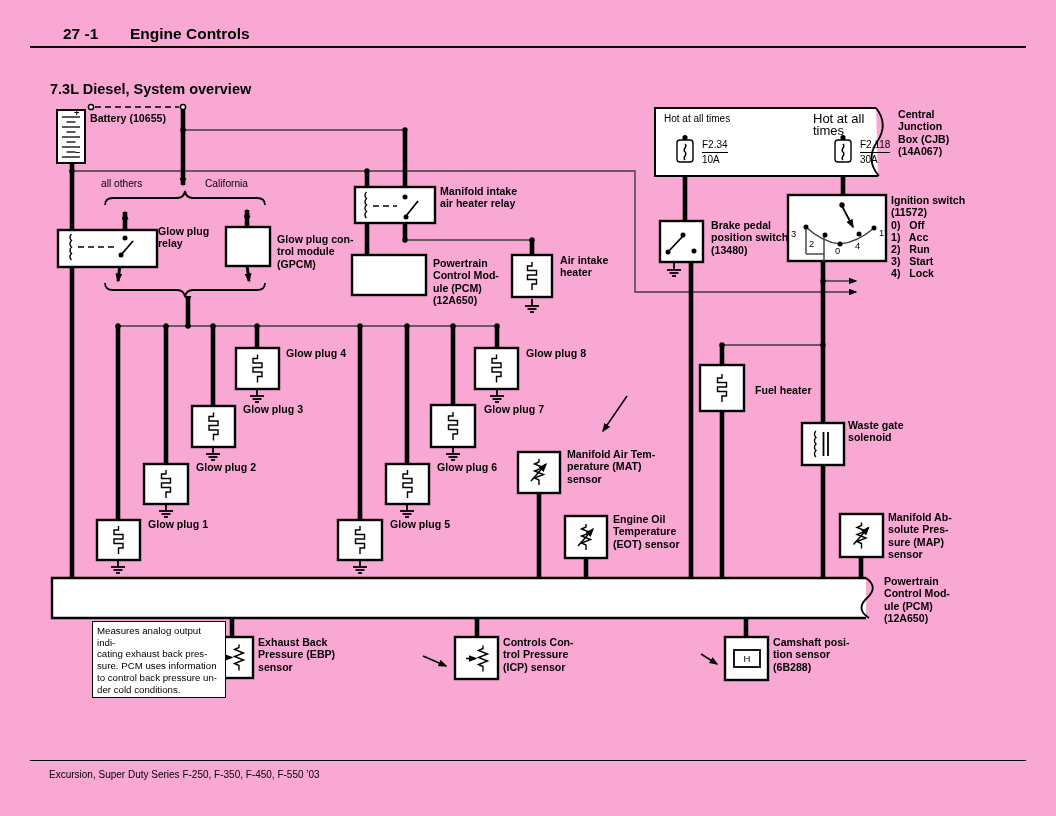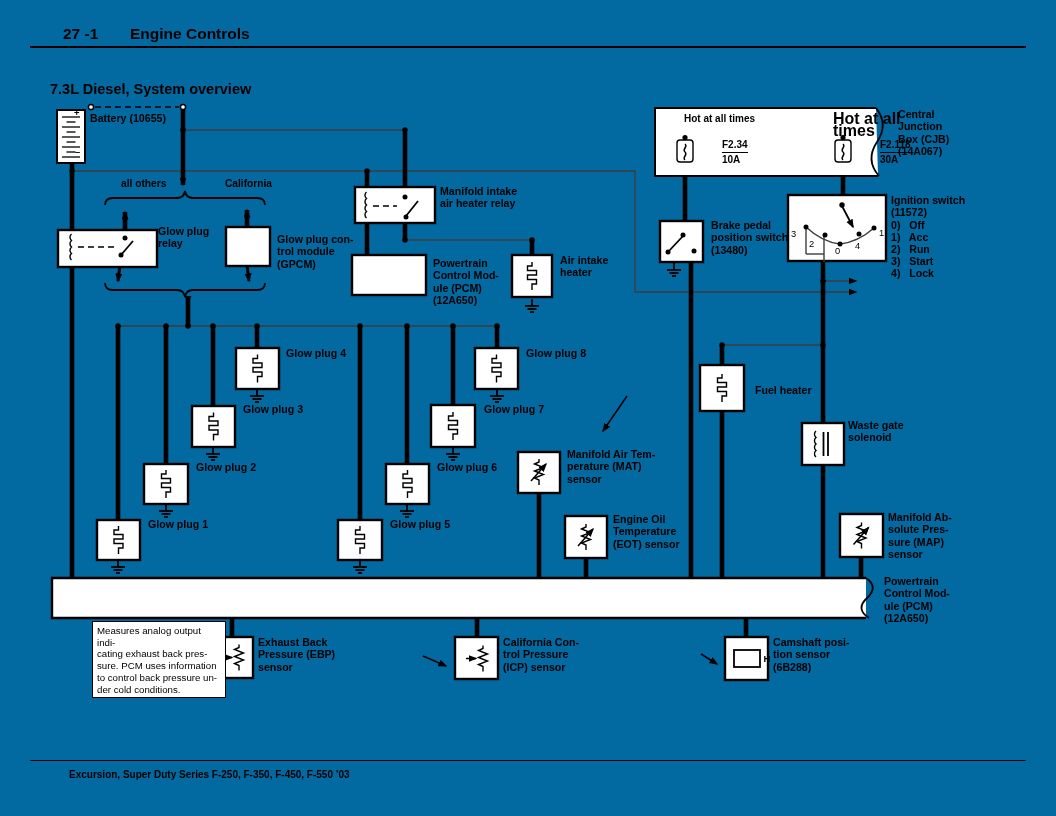--- a/index.html
+++ b/index.html
@@ -1,19 +1,19 @@
 <!DOCTYPE html>
 <html><head>
 <meta charset="utf-8">
 <style>
   html,body{margin:0;padding:0;background:#fff;}
-  #page{position:relative;width:1056px;height:816px;background:#0369a1;overflow:hidden;
+  #page{position:relative;width:1056px;height:816px;background:#f9a8d4;overflow:hidden;
         font-family:"Liberation Sans",sans-serif;color:#000;}
   .lb{position:absolute;font-weight:bold;font-size:10.6px;line-height:12.4px;white-space:pre-line;}
-  .lr{position:absolute;font-weight:bold;font-size:10.2px;line-height:12.2px;white-space:pre-line;margin-left:20px;}
+  .lr{position:absolute;font-weight:normal;font-size:10.2px;line-height:12.2px;white-space:pre-line;}
   .pre{white-space:pre;}
   .note{position:absolute;border:1.4px solid #000;background:#fff;font-size:9.7px;line-height:11.7px;
         padding:3px 4px 2px 4px;white-space:pre-line;}
   .num{position:absolute;font-size:9.3px;}
   .h1{position:absolute;font-weight:bold;font-size:15.5px;}
   .h2{position:absolute;font-weight:bold;font-size:14.5px;}
   .rule{position:absolute;background:#000;}
   svg{position:absolute;left:0;top:0;}
   .w{stroke:#000;stroke-width:4.6;fill:none;}
   .w3{stroke:#000;stroke-width:3;fill:none;}
@@ -273,21 +273,21 @@
 (GPCM)</div>
 <div class="lb" style="left:440px;top:185px;">Manifold intake
 air heater relay</div>
 <div class="lb" style="left:433px;top:257px;">Powertrain
 Control Mod-
 ule (PCM)
 (12A650)</div>
 <div class="lb" style="left:560px;top:254px;">Air intake
 heater</div>
 <div class="lr" style="left:664px;top:113px;font-size:10px;">Hot at all times</div>
-<div class="lr" style="left:813px;top:113px;font-size:16px;">Hot at all
+<div class="lr" style="left:813px;top:113px;font-size:13px;">Hot at all
 times</div>
 <div class="lr" style="left:702px;top:139px;font-size:10px;border-bottom:1.3px solid #000;padding-bottom:1px;">F2.34</div>
 <div class="lr" style="left:702px;top:154px;font-size:10px;">10A</div>
 <div class="lr" style="left:860px;top:139px;font-size:10px;border-bottom:1.3px solid #000;padding-bottom:1px;">F2.118</div>
 <div class="lr" style="left:860px;top:154px;font-size:10px;">30A</div>
 <div class="lb" style="left:898px;top:108px;">Central
 Junction
 Box (CJB)
 (14A067)</div>
 <div class="lb" style="left:891px;top:194px;">Ignition switch
@@ -334,21 +334,21 @@
 (12A650)</div>
 
 <div class="note" style="left:48px;top:621px;width:124px;margin-left:44px;">Measures analog output indi-
 cating exhaust back pres-
 sure. PCM uses information
 to control back pressure un-
 der cold conditions.</div>
 <div class="lb" style="left:258px;top:636px;">Exhaust Back
 Pressure (EBP)
 sensor</div>
-<div class="lb" style="left:503px;top:636px;">California Con-
+<div class="lb" style="left:503px;top:636px;">Controls Con-
 trol Pressure
 (ICP) sensor</div>
 <div class="lb" style="left:773px;top:636px;">Camshaft posi-
 tion sensor
 (6B288)</div>
 <div class="lr" style="left:734px;top:650px;width:26px;height:17px;text-align:center;line-height:17px;font-size:9.5px;">H</div>
 
 </div>
 
 </body></html>

